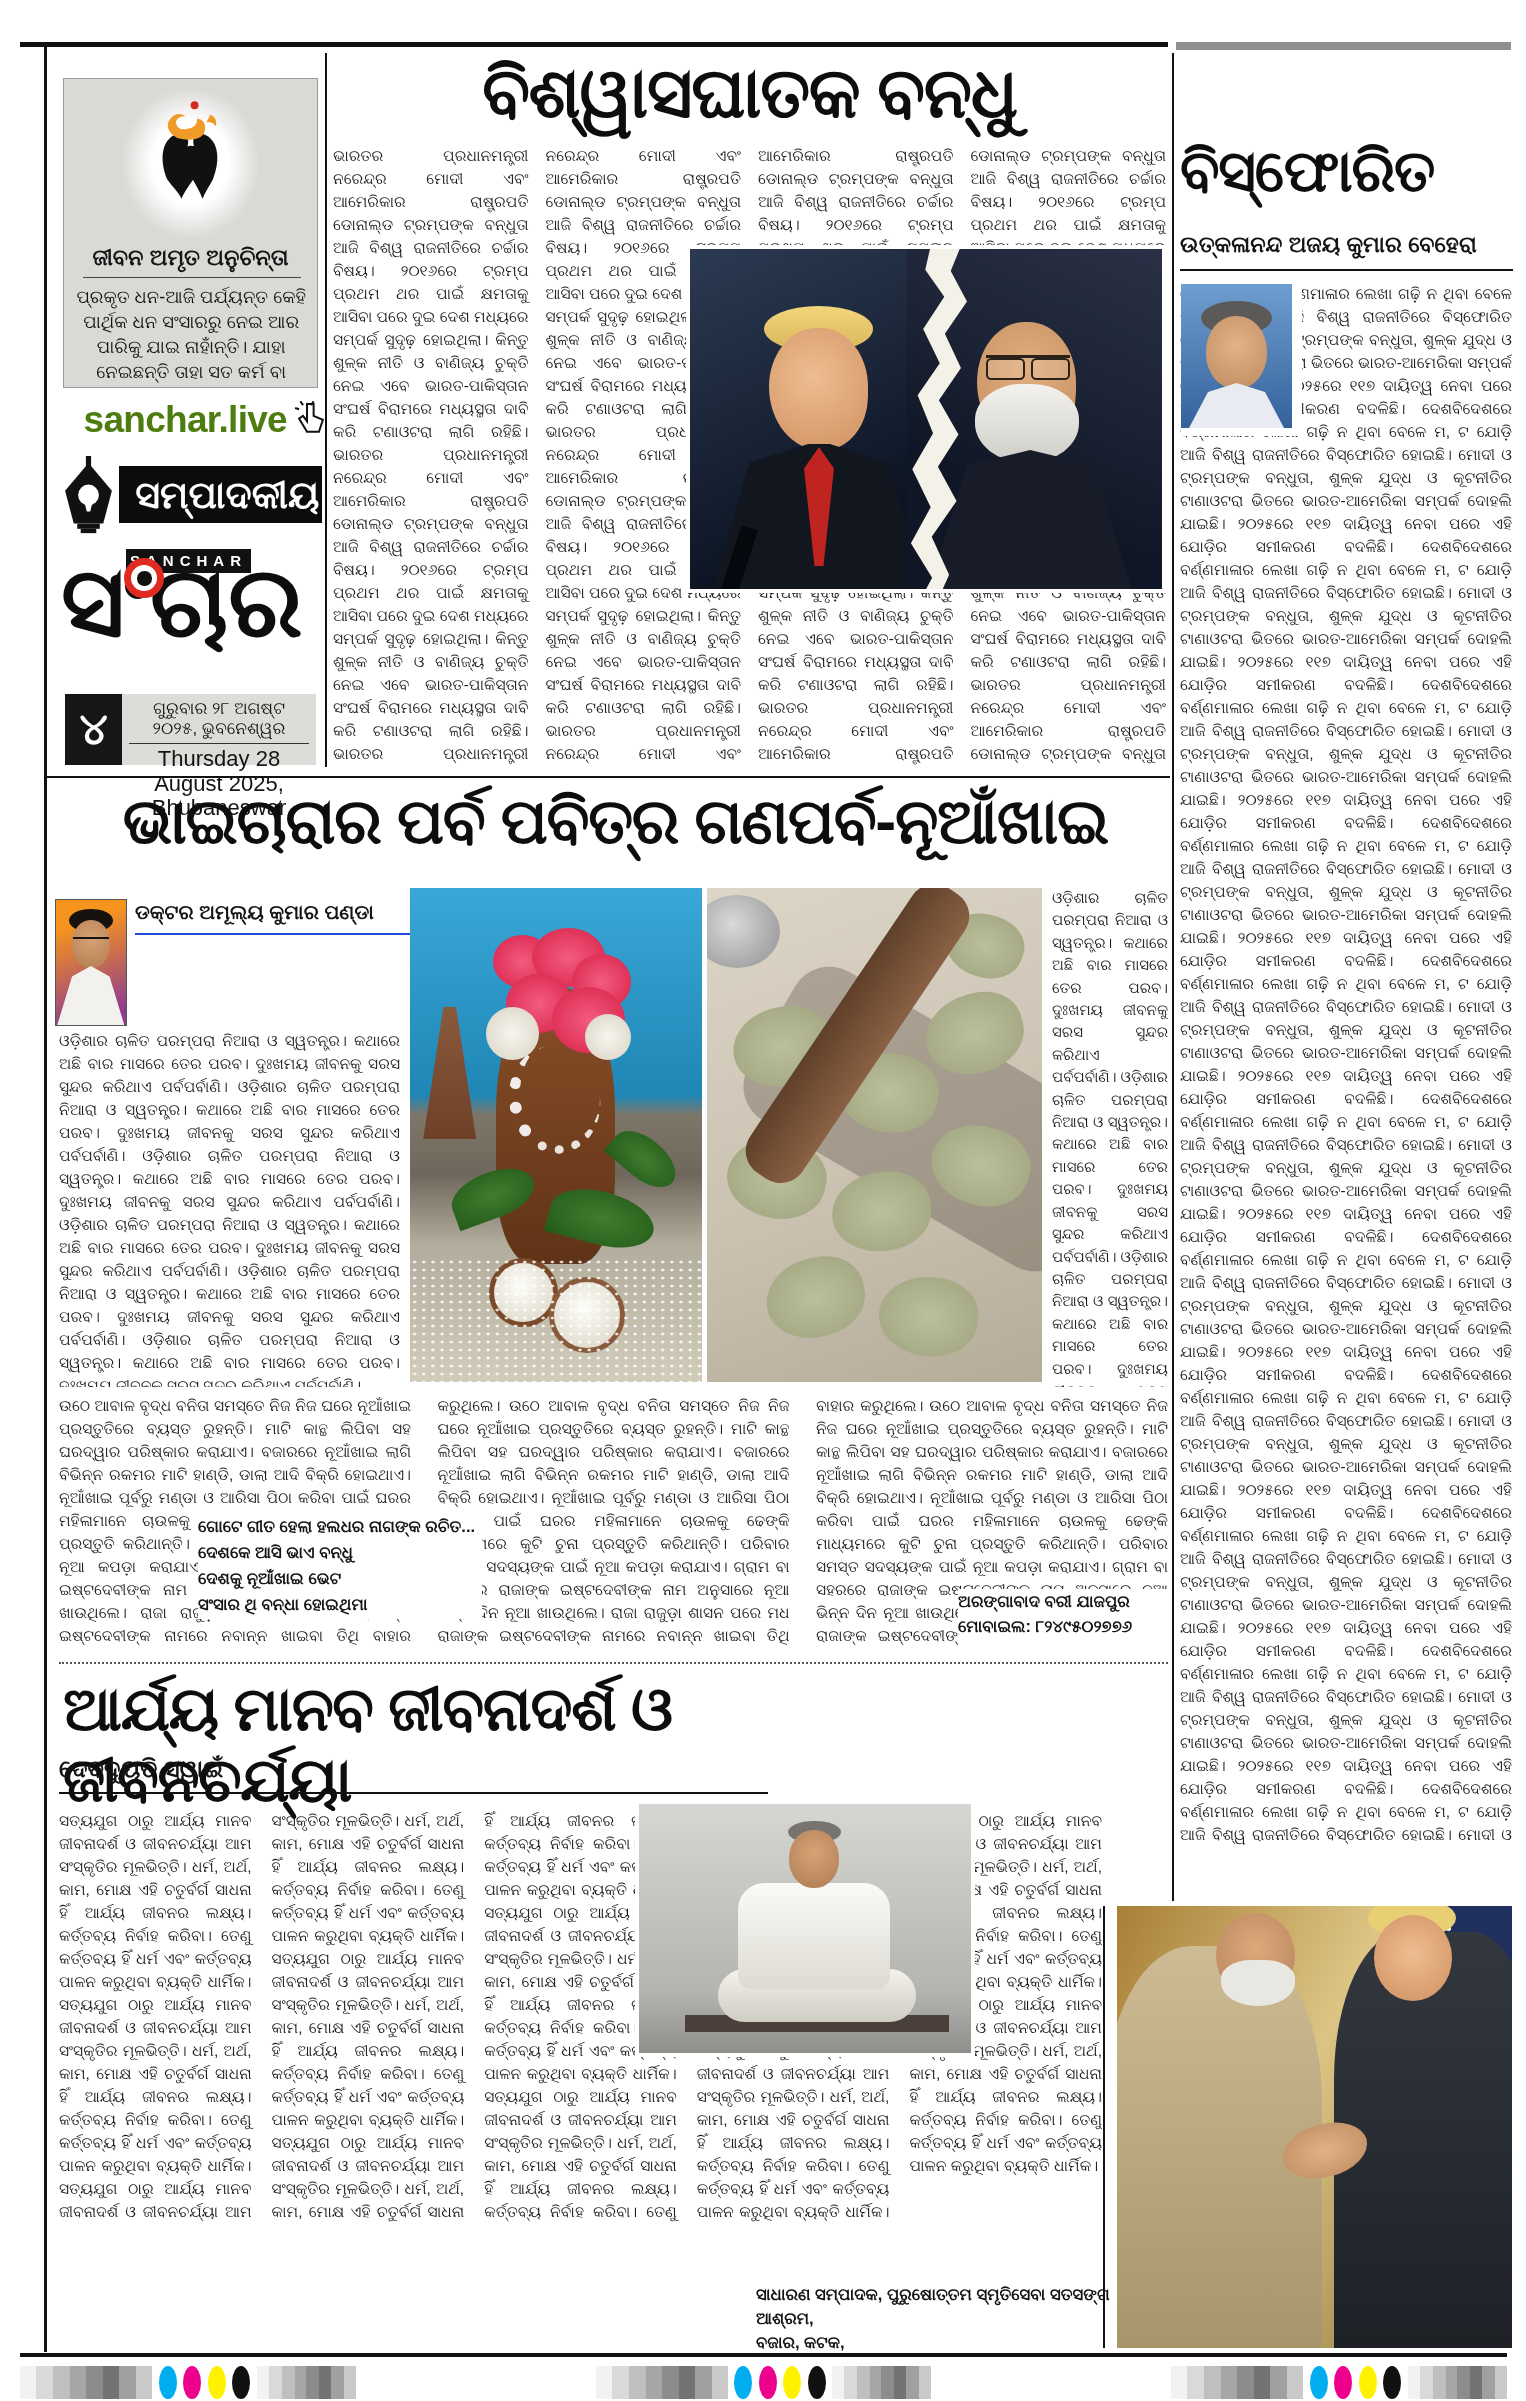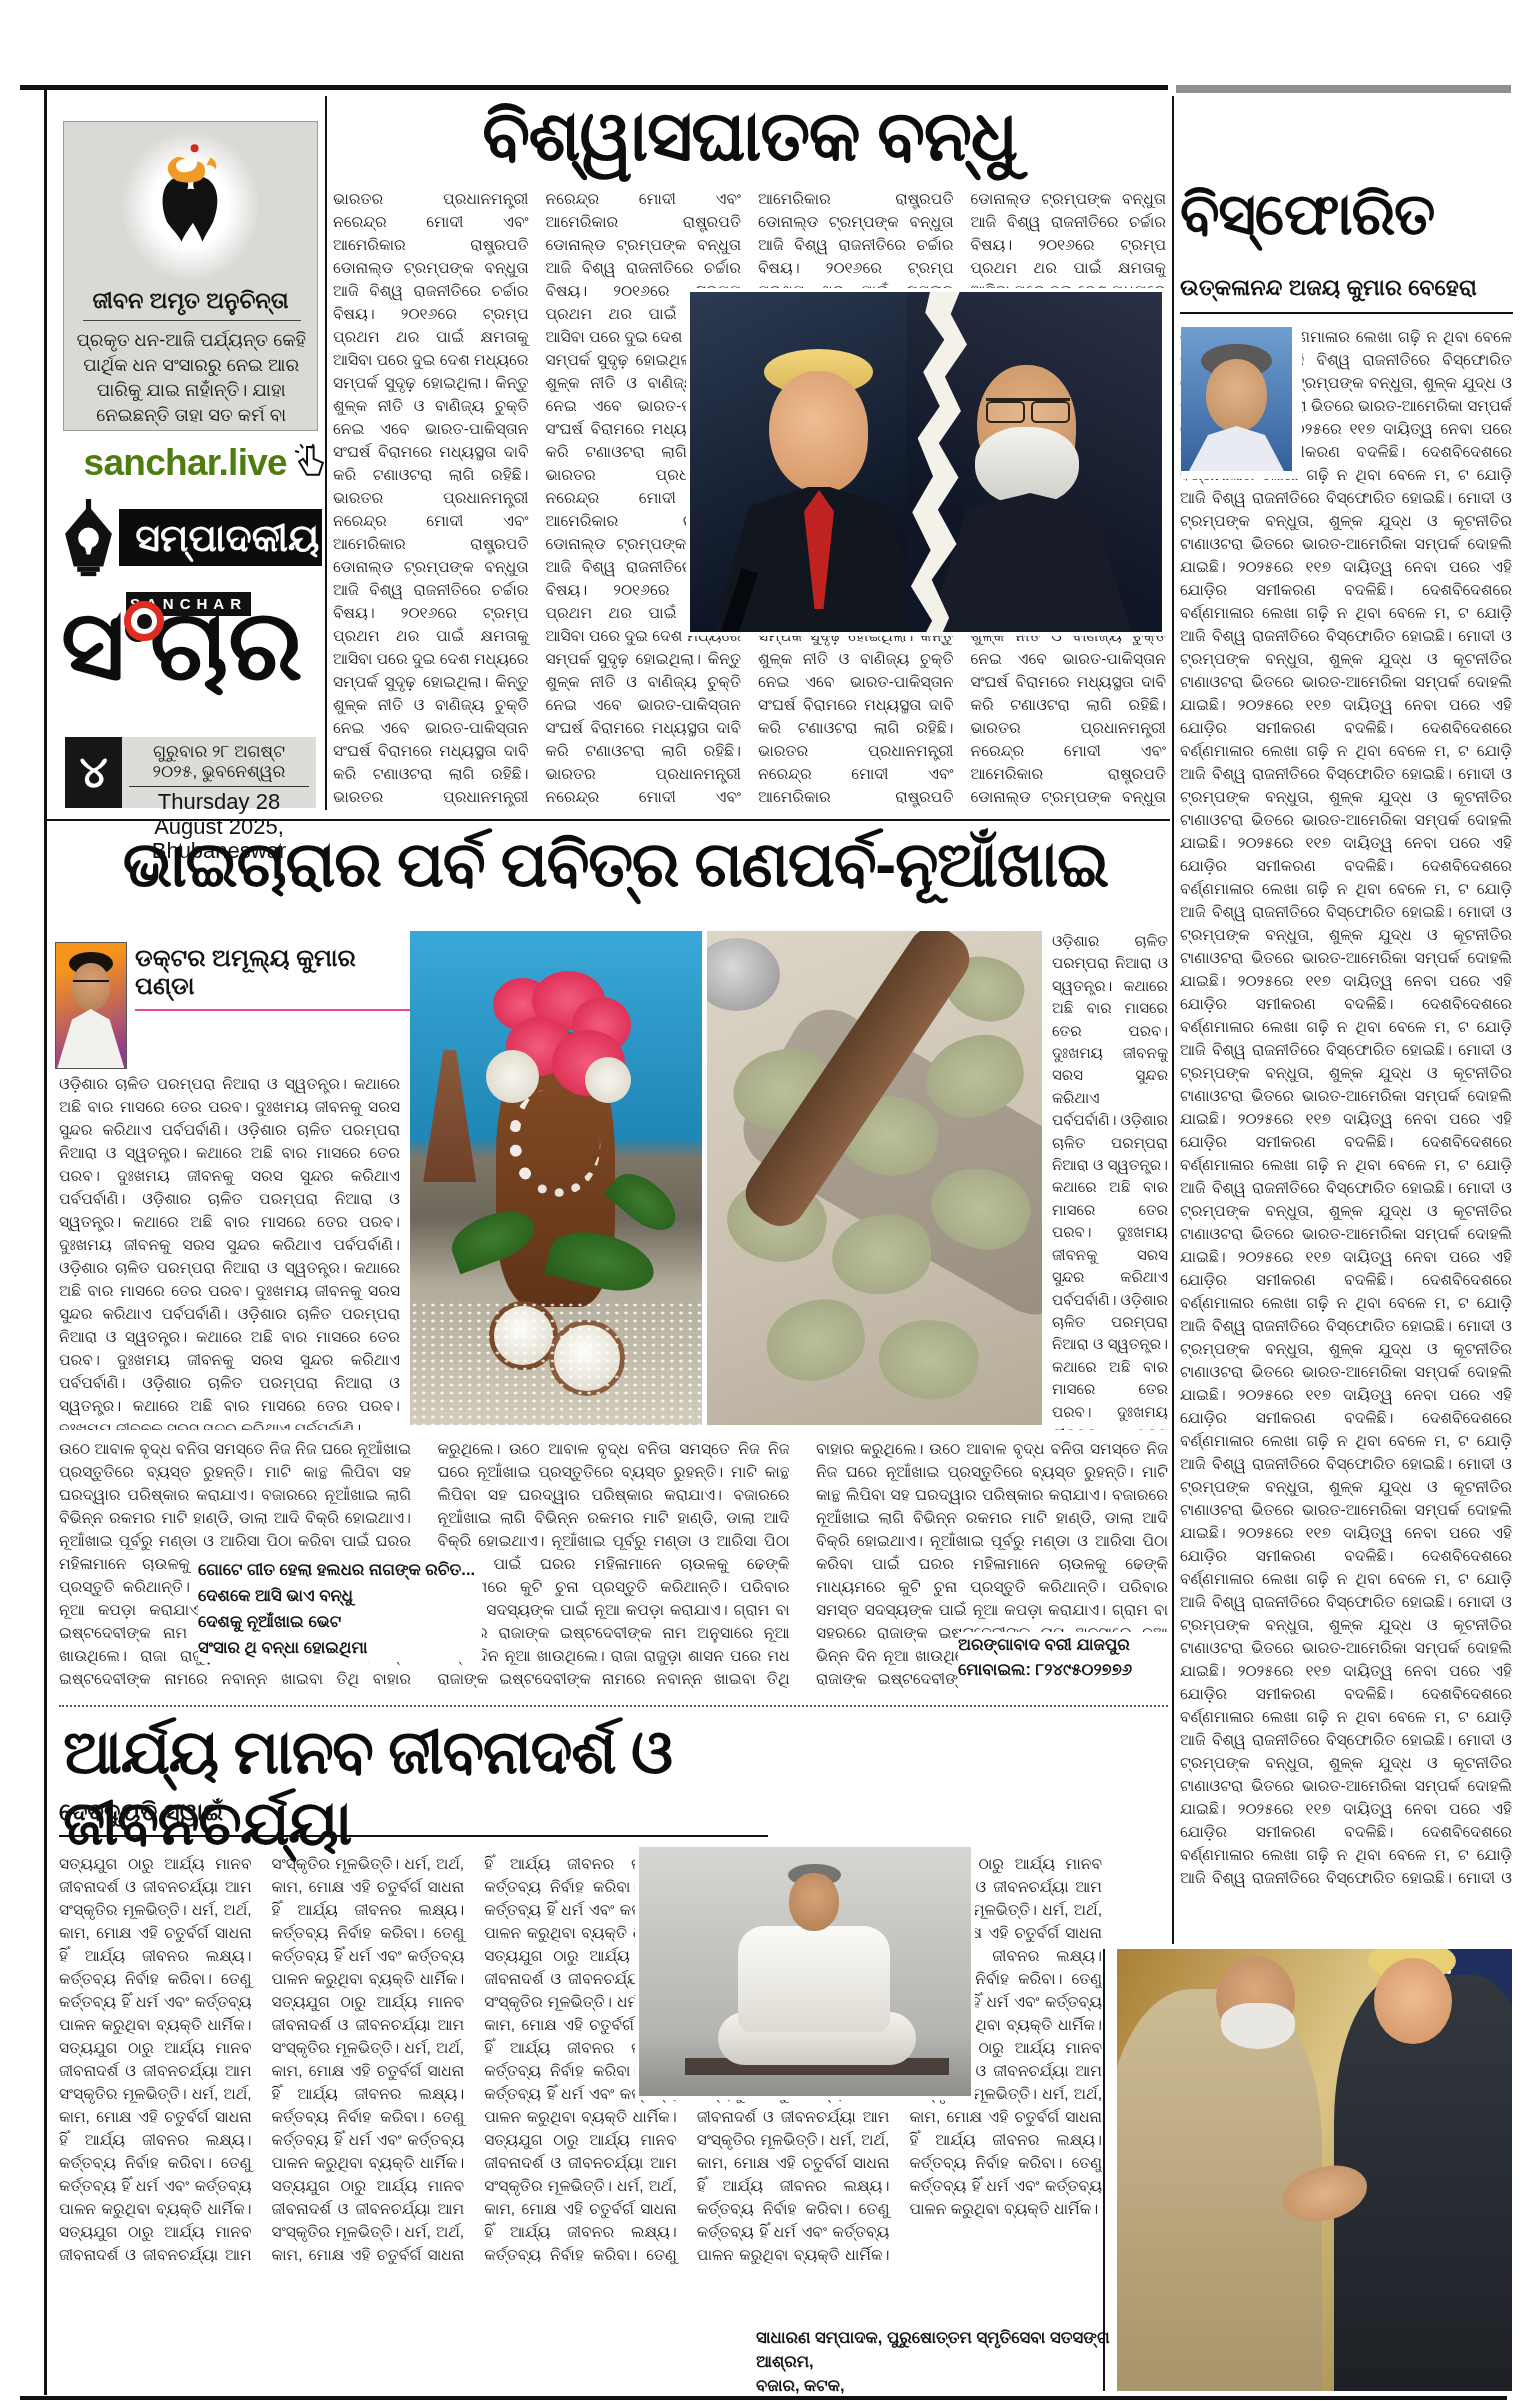--- a/index.html
+++ b/index.html
@@ -1,18 +1,18 @@
 <!DOCTYPE html>
 <html style="font-size:10.6px"><head>
 <meta charset="utf-8">
 <style>
   html,body{margin:0;padding:0;background:#e8e8e8;}
   .sheet{position:relative;width:1526px;height:2401px;background:#fff;overflow:hidden;
          font-family:"Liberation Sans","DejaVu Sans",sans-serif;color:#141414;}
-  .abs{position:absolute;margin-top:43px;}
+  .abs{position:absolute;}
   .rule{background:#111;}
   .body-text{font-size:15.5px;line-height:23px;text-align:justify;overflow:hidden;color:#1c1c1c;}
   .cols4{column-count:4;column-gap:17px;}
   .cols3{column-count:3;column-gap:26.4px;}
   .cols5{column-count:5;column-gap:20px;}
   h1,h2,h3{margin:0;font-weight:800;color:#0d0d0d;}
 
   
   .thought-box{left:63px;top:78px;width:253px;height:308px;background:#dbd9d6;border:1.3px solid #9b9b98;}
   .om-glow{position:absolute;left:57px;top:8px;width:139px;height:152px;
@@ -106,21 +106,21 @@
   .mid-rule{left:44px;top:776px;width:1126px;height:2px;}
   .mid-headline{left:61px;top:785px;width:1109px;height:78px;text-align:center;font-size:63px;letter-spacing:-1.3px;}
   .ma-photo{left:55px;top:899px;width:70px;height:125px;background:linear-gradient(160deg,#f7941d 20%,#8e3a90 90%);
             border:0.7px solid #555;}
   .ma-face{position:absolute;left:16px;top:20px;width:38px;height:48px;border-radius:48%;
            background:radial-gradient(circle at 50% 40%,#d8a276,#b07c50);}
   .ma-hair{position:absolute;left:13.2px;top:9.2px;width:44px;height:22.4px;border-radius:50%;background:#17120e;}
   .ma-specs{position:absolute;left:17px;top:37px;width:36px;height:8px;border-top:2.6px solid #1a140e;}
   .ma-kurta{position:absolute;left:1.3px;top:66px;width:67px;height:59px;background:#f2f1ed;
             clip-path:polygon(22% 18%,50% 0,78% 18%,100% 100%,0 100%);}
-  .mid-byline{left:135px;top:901px;width:284px;font-size:24px;font-weight:bold;border-bottom:2px solid #ec4899;
+  .mid-byline{left:135px;top:901px;width:284px;font-size:20px;font-weight:bold;border-bottom:2px solid #1d4ed8;
               padding-bottom:9.2px;}
   .m-col-left{left:59px;top:1029px;width:341px;height:358px;}
   .m-col-narrow{left:1052px;top:887px;width:116px;height:500px;font-size:15px;line-height:22.4px;}
   .m-lower{left:59px;top:1394px;width:1109px;height:263px;}
   .m-verse{left:198px;top:1513px;width:284px;height:106px;background:#fff;font-size:16.5px;line-height:26px;
            font-weight:bold;overflow:hidden;}
   .m-signature{left:958px;top:1589px;width:210px;height:66px;background:#fff;font-size:16.5px;line-height:25px;
                font-weight:bold;overflow:hidden;}
   .dv-photo{left:410px;top:888px;width:292px;height:494px;overflow:hidden;
             background:linear-gradient(#39a8d8 0%,#1f86b5 42%,#7e7668 46%,#6e685c 58%,#b2ac9c 72%,#d2ccba 100%);}

